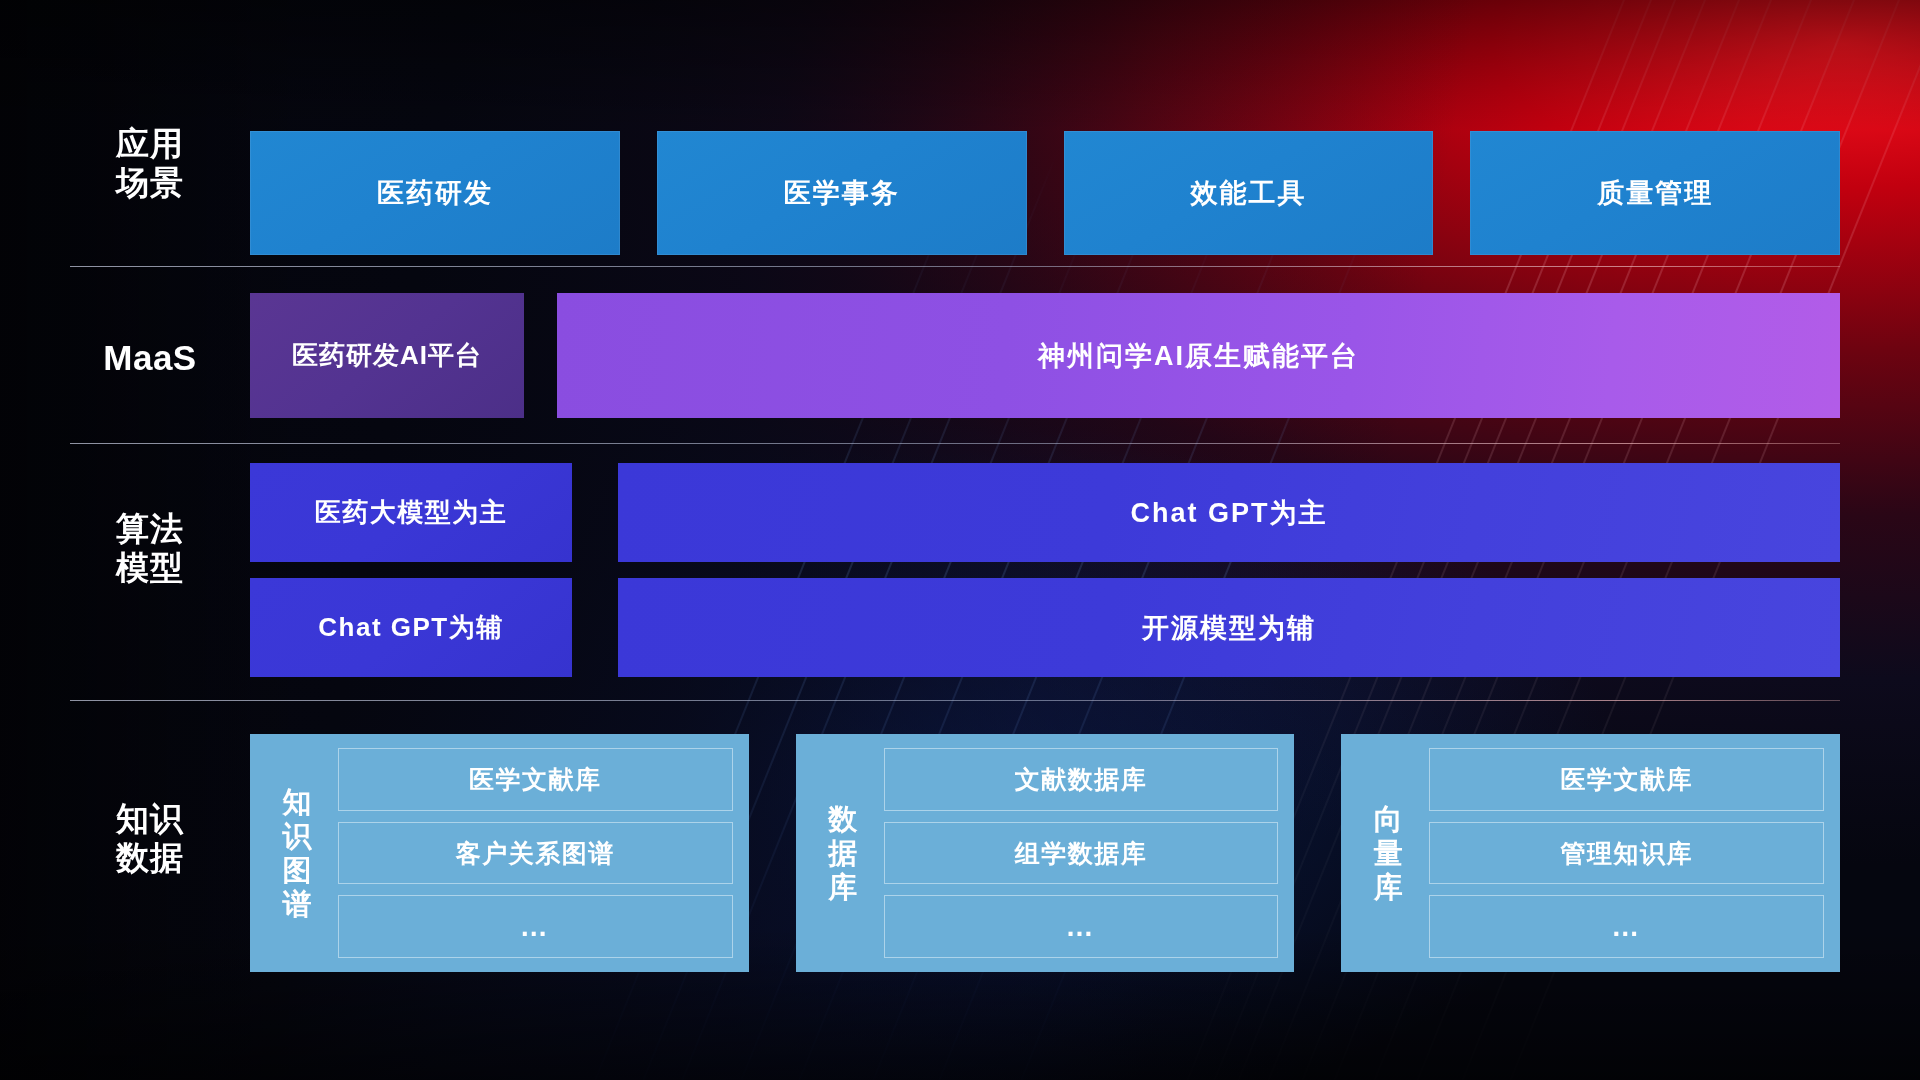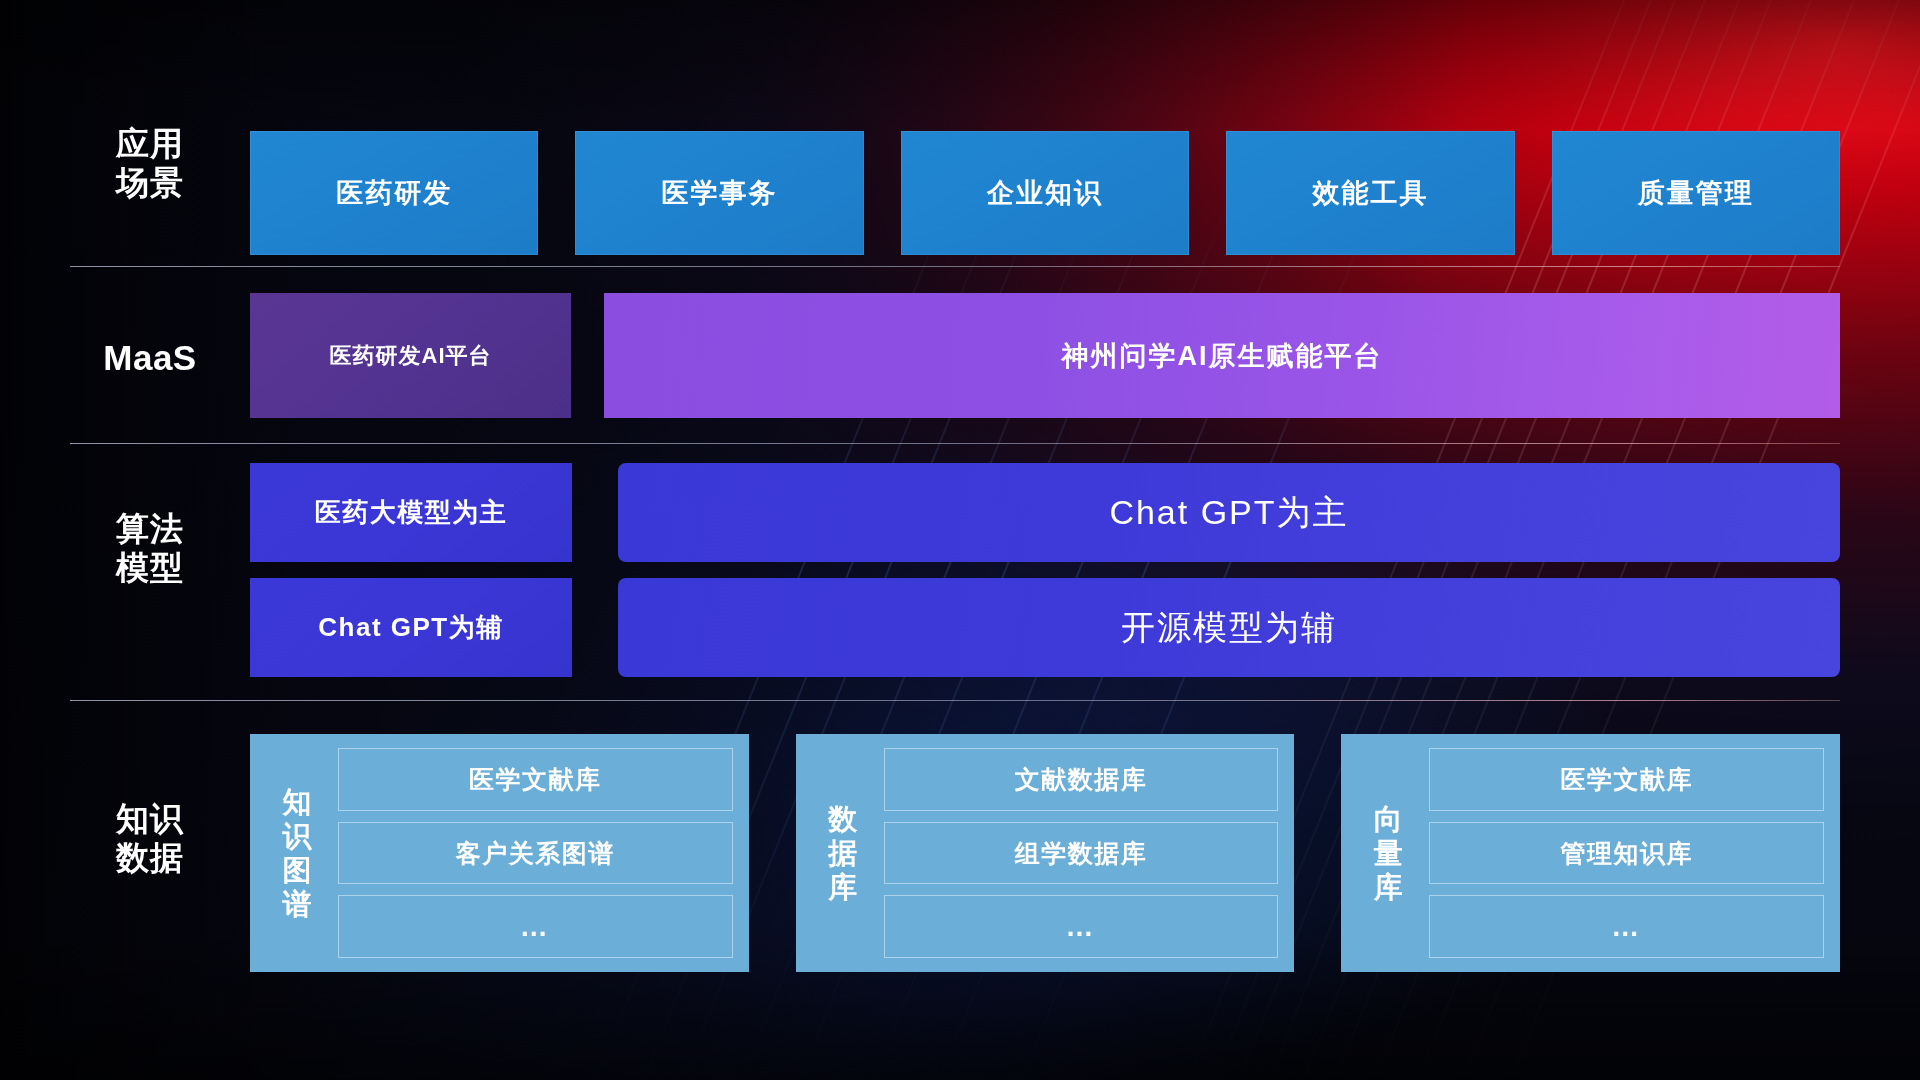--- a/index.html
+++ b/index.html
@@ -87,24 +87,24 @@
     color: #ffffff;
     font-size: 27px;
     font-weight: 700;
     letter-spacing: 2px;
     box-shadow: 0 0 0 1px rgba(120,180,230,0.20) inset;
   }
 
   
   .maas-row { position: absolute; left: 250px; top: 293px; height: 125px; width: 1590px; display: flex; gap: 33px; }
   .maas-left {
-    width: 321px;
+    width: 274px;
     background: linear-gradient(140deg, #5a3693 0%, #533391 50%, #4c2f88 100%);
     display: flex; align-items: center; justify-content: center;
-    color: #ffffff; font-size: 22px; font-weight: 700; letter-spacing: 1px;
+    color: #ffffff; font-size: 26px; font-weight: 700; letter-spacing: 1px;
   }
   .maas-right {
     flex: 1;
     background: linear-gradient(95deg, #8a4de0 0%, #8e50e4 35%, #9a55e8 62%, #a85bea 82%, #b25ce8 100%);
     display: flex; align-items: center; justify-content: center;
     color: #ffffff; font-size: 27px; font-weight: 700; letter-spacing: 2px;
   }
 
   
   .algo-row { position: absolute; left: 250px; width: 1590px; height: 99px; display: flex; gap: 46px; }
@@ -113,21 +113,21 @@
   .algo-left {
     width: 322px;
     background: linear-gradient(140deg, #3b38d8 0%, #3a37d6 50%, #3633cf 100%);
     display: flex; align-items: center; justify-content: center;
     color: #ffffff; font-size: 26px; font-weight: 700; letter-spacing: 1.5px;
   }
   .algo-right {
     flex: 1;
     background: linear-gradient(100deg, #3b38d8 0%, #3d3ad9 40%, #4340dc 70%, #4845de 100%);
     display: flex; align-items: center; justify-content: center;
-    color: #ffffff; font-size: 34px; font-weight: 400; letter-spacing: 2px; border-radius: 8px;
+    color: #ffffff; font-size: 27px; font-weight: 700; letter-spacing: 2px;
   }
 
   
   .kb-row { position: absolute; left: 250px; top: 734px; width: 1590px; height: 238px; display: flex; gap: 47px; }
   .kb-card {
     flex: 1;
     background: #6bafd8;
     display: flex;
     align-items: stretch;
     padding: 14px 16px 14px 14px;
@@ -190,21 +190,20 @@
 
   <div class="diagram">
 
     <div class="row-label" style="top:125px;">
       <div>应用</div>
       <div>场景</div>
     </div>
     <div class="app-row">
       <div class="app-card">医药研发</div>
       <div class="app-card">医学事务</div>
-      <div class="app-card">企业知识</div>
       <div class="app-card">效能工具</div>
       <div class="app-card">质量管理</div>
     </div>
 
     <div class="row-divider" style="top:266px;"></div>
 
     <div class="row-label latin" style="top:337px;">
       <div>MaaS</div>
     </div>
     <div class="maas-row">

